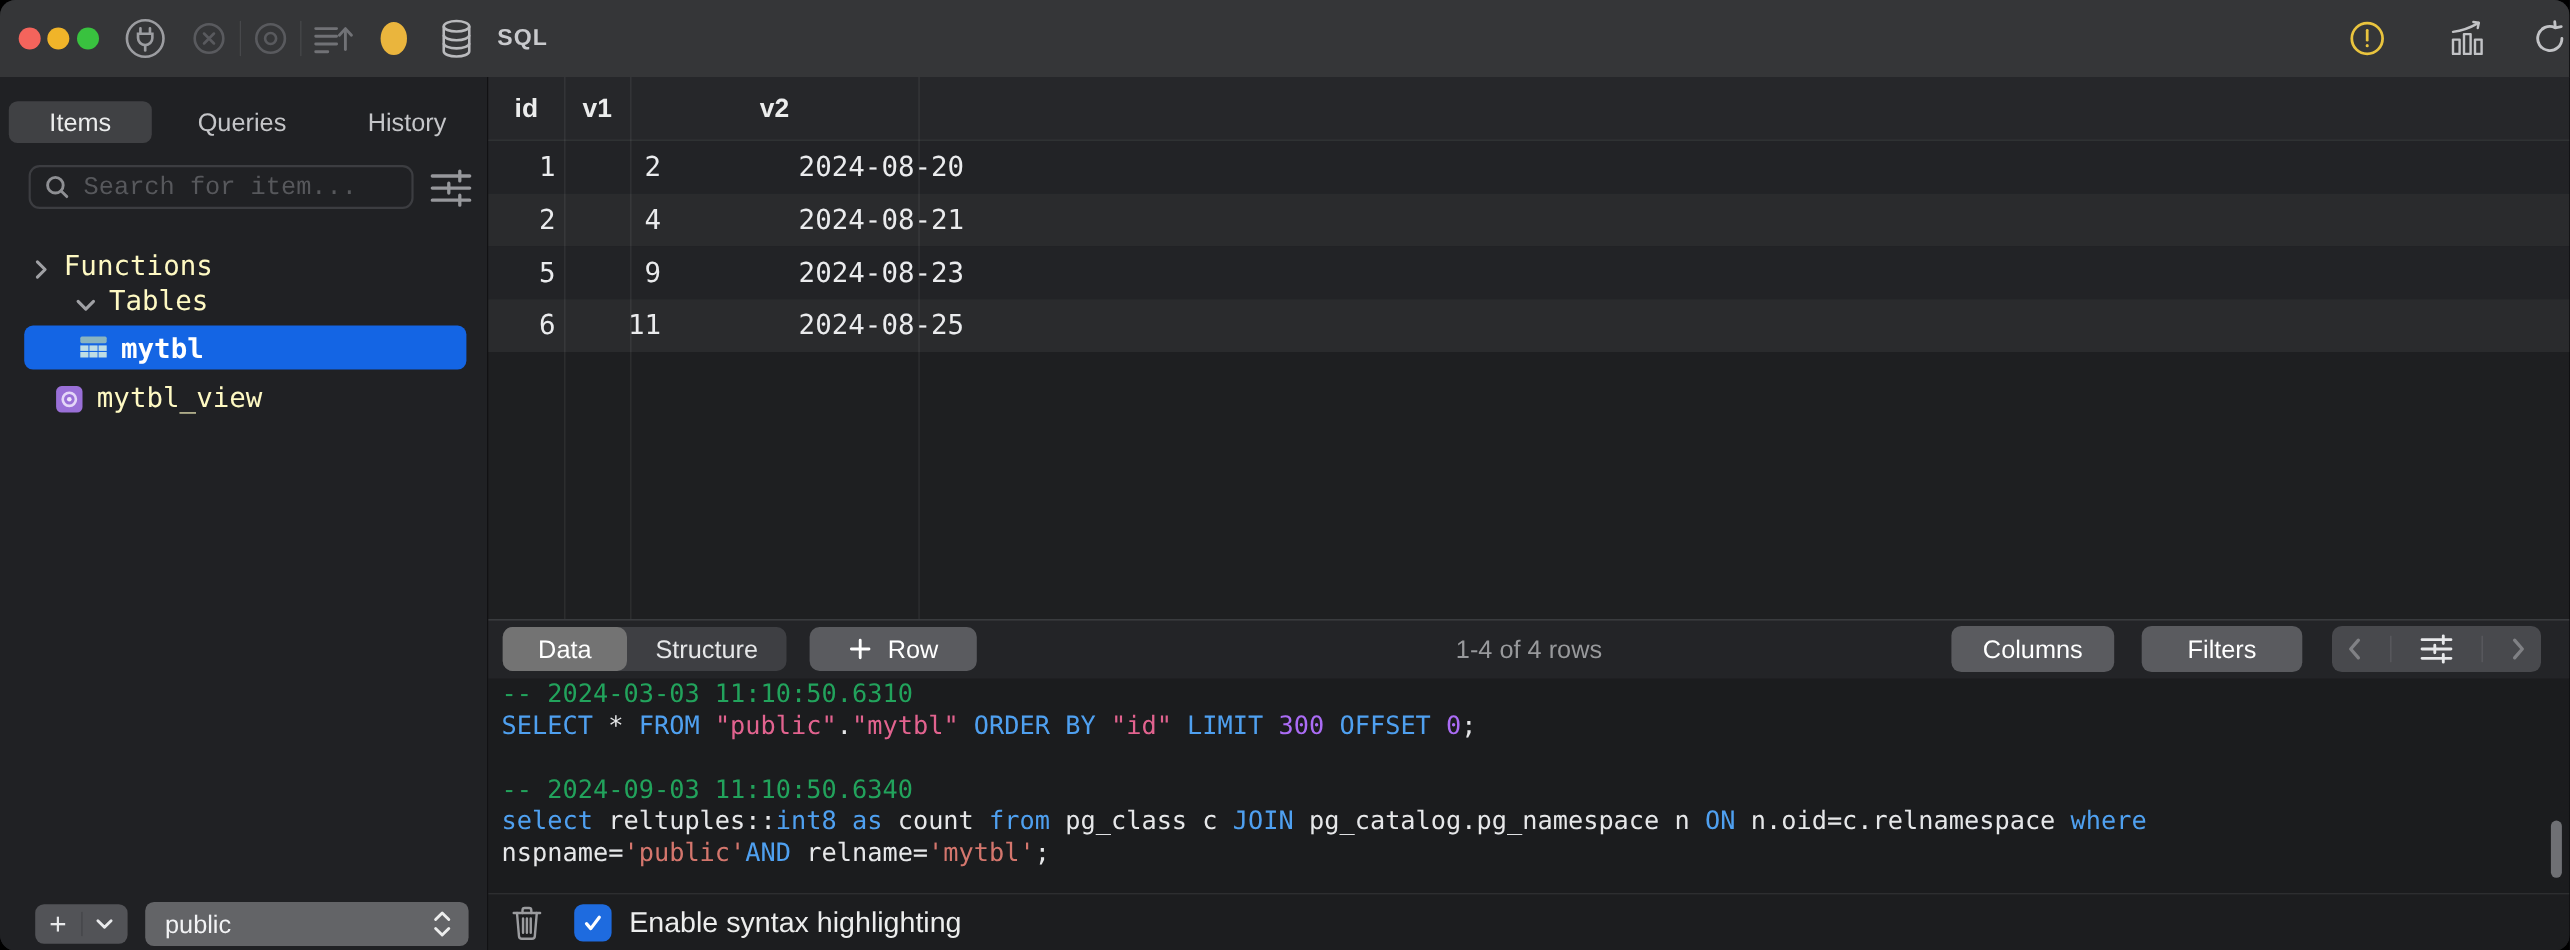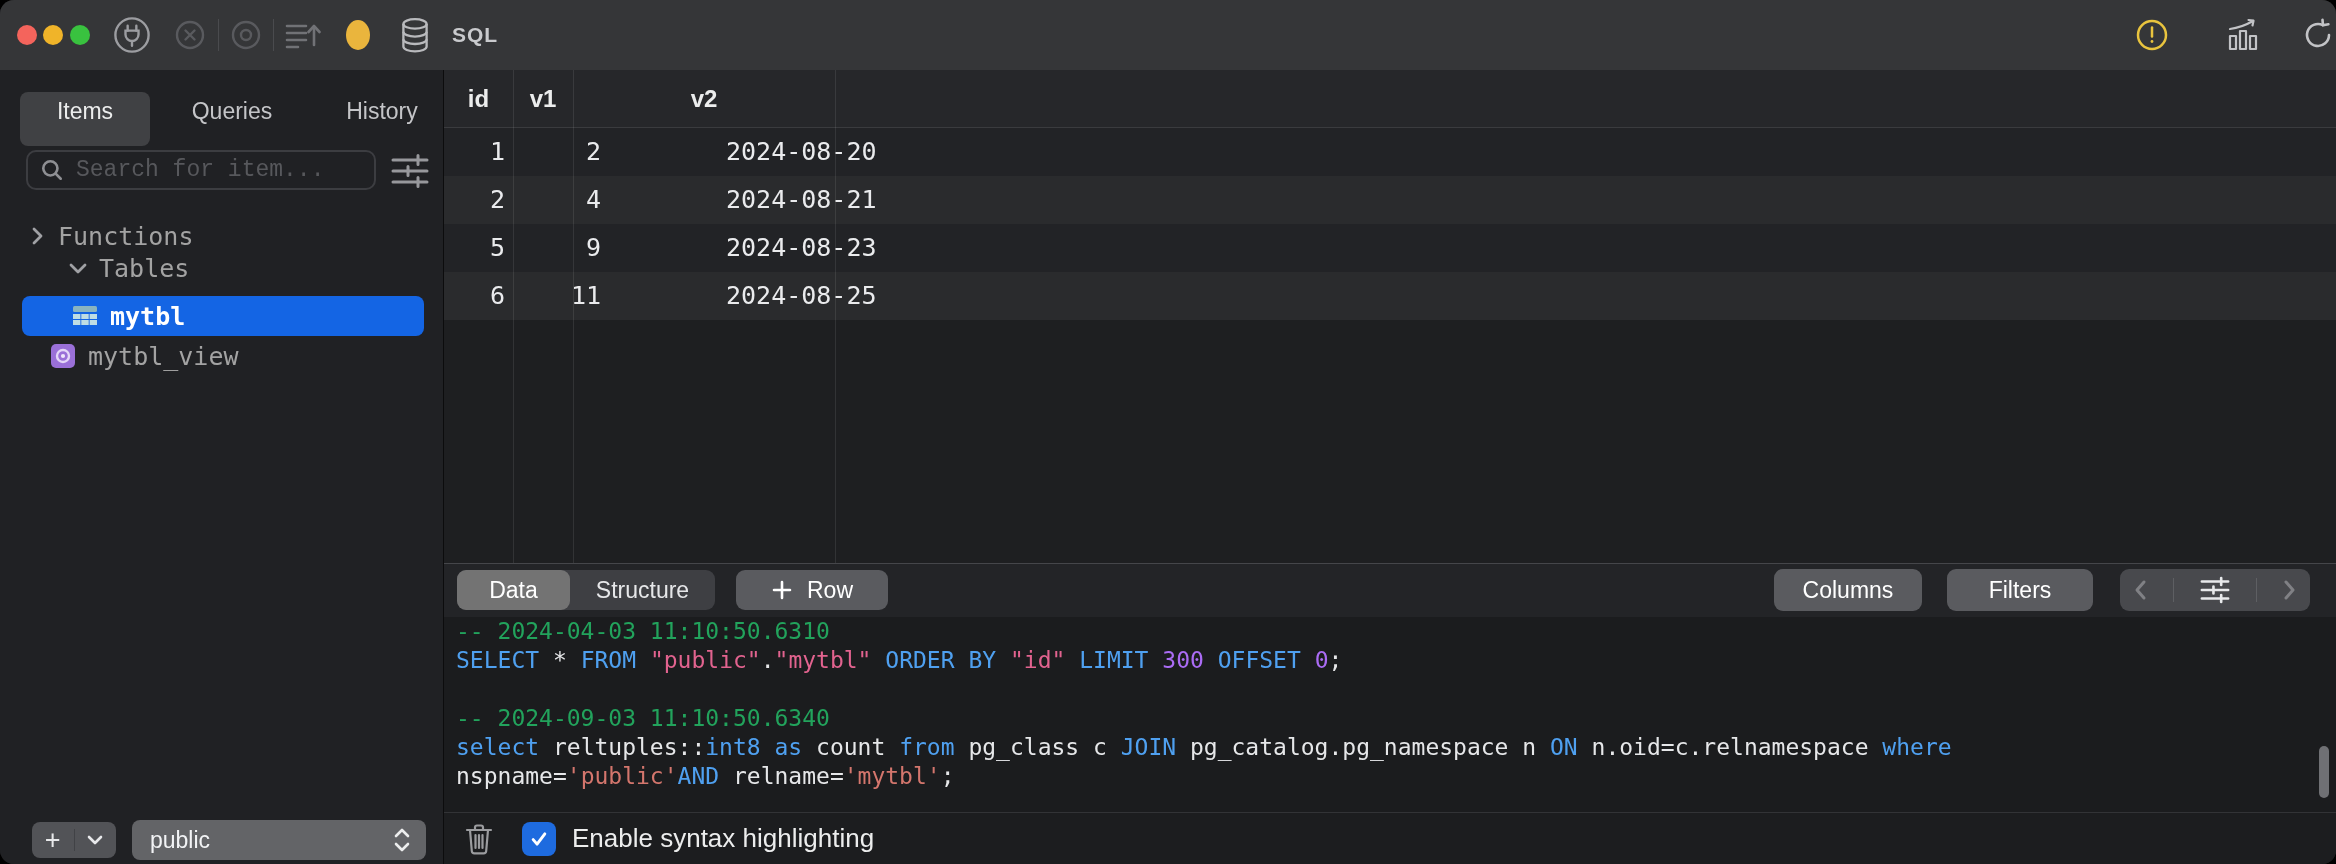--- a/index.html
+++ b/index.html
@@ -13,26 +13,26 @@
   .titlebar{position:absolute;left:0;top:0;width:2336px;height:70px;background:#353638;border-bottom:1px solid #141415;}
   .light{position:absolute;top:25px;width:20px;height:20px;border-radius:50%;}
   .tb-icon{position:absolute;top:0;height:70px;display:flex;align-items:center;justify-content:center;}
   .tb-sep{position:absolute;top:19px;width:1px;height:32px;background:#4a4b4e;}
   .sql-badge{position:absolute;top:0;height:70px;line-height:70px;font-weight:bold;font-size:21px;color:#c9cacd;letter-spacing:1px;}
   .title-field{position:absolute;left:508px;top:13px;width:1307px;height:44px;background:#67696d;border-radius:9px;
                font-size:24px;color:#f4f4f6;line-height:44px;padding-left:22px;box-sizing:border-box;white-space:nowrap;overflow:hidden;}
 
   
   .sidebar{position:absolute;left:0;top:70px;width:444px;height:794px;background:#202124;border-right:1px solid #0c0c0d;box-sizing:border-box;}
-  .side-tab{position:absolute;top:22px;height:54px;line-height:38px;text-align:center;font-size:23px;color:#c4c5c8;border-radius:8px;margin-left:12px;}
+  .side-tab{position:absolute;top:22px;height:38px;line-height:38px;text-align:center;font-size:23px;color:#c4c5c8;border-radius:8px;}
   .side-tab.sel{background:#404144;color:#eceded;}
   .searchbox{position:absolute;left:26px;top:80px;width:350px;height:40px;border:2px solid #3c3d41;border-radius:10px;box-sizing:border-box;display:flex;align-items:center;background:transparent;}
   .searchbox input{flex:1;background:transparent;border:none;outline:none;color:#cfd0d3;font-size:23px;font-family:Liberation Mono, monospace;}
   .searchbox input::placeholder{color:#57585c;}
-  .tree-row{position:absolute;left:0;width:444px;height:40px;display:flex;align-items:center;font-size:25px;color:#a3a3a3;}
+  .tree-row{position:absolute;left:0;width:444px;height:40px;display:flex;align-items:flex-end;font-size:25px;color:#fef9c3;}
   .tree-row .chev{margin-left:28px;margin-right:12px;color:#a0a1a5;}
   .tree-sel{position:absolute;left:22px;width:402px;height:40px;background:#1465e4;border-radius:8px;display:flex;align-items:center;color:#ffffff;font-size:25px;font-weight:bold;}
   .tree-icon{margin-left:50px;margin-right:12px;}
 
   
   .split-btn{position:absolute;left:32px;top:752px;width:84px;height:36px;background:#525357;border-radius:8px;display:flex;align-items:center;}
   .split-btn .half{width:42px;height:36px;display:flex;align-items:center;justify-content:center;color:#e8e9eb;}
   .split-btn .div{width:1px;height:22px;background:#414246;}
   .schema-select{position:absolute;left:132px;top:750px;width:294px;height:40px;background:#636467;border-radius:8px;display:flex;align-items:center;color:#f2f3f5;font-size:23px;}
   .schema-select .val{margin-left:18px;flex:1;}
@@ -279,20 +279,21 @@
         <div class="s">Structure</div>
       </div>
       <div class="btn" style="left:292px;width:152px;">
         <span style="margin-right:14px;">
           <svg width="22" height="22" viewBox="0 0 22 22" fill="none" stroke="#fff" stroke-width="2.6" stroke-linecap="round">
               <path d="M11,3 v16 M3,11 h16"></path>
             </svg>
         </span>
         <span>Row</span>
       </div>
+      <div class="rowcount">1-4 of 4 rows</div>
       <div class="btn" style="left:1330px;width:148px;top:5px;height:42px;">Columns</div>
       <div class="btn" style="left:1503px;width:146px;top:5px;height:42px;">Filters</div>
       <div class="navgroup">
         <span>
           <svg width="18" height="24" viewBox="0 0 18 24" fill="none" stroke="#808185" stroke-width="3" stroke-linecap="round" stroke-linejoin="round">
               <polyline points="12,4 5,12 12,20"></polyline>
             </svg>
         </span>
         <span class="d"></span>
         <span>
@@ -304,21 +305,21 @@
         <span class="d"></span>
         <span>
           <svg width="18" height="24" viewBox="0 0 18 24" fill="none" stroke="#808185" stroke-width="3" stroke-linecap="round" stroke-linejoin="round">
               <polyline points="6,4 13,12 6,20"></polyline>
             </svg>
         </span>
       </div>
     </div>
 
     <div class="sqllog">
-        <div class="sql-line"><span class="tok-c">-- 2024-04-03 11:10:50.6310</span></div>
+        <div class="sql-line"><span class="tok-c">-- 2024-03-03 11:10:50.6310</span></div>
         <div class="sql-line"><span class="tok-k">SELECT </span><span class="tok-w">* </span><span class="tok-k">FROM </span><span class="tok-s">"public"</span><span class="tok-w">.</span><span class="tok-s">"mytbl"</span><span class="tok-w"> </span><span class="tok-k">ORDER BY </span><span class="tok-s">"id"</span><span class="tok-w"> </span><span class="tok-k">LIMIT </span><span class="tok-n">300 </span><span class="tok-k">OFFSET </span><span class="tok-n">0</span><span class="tok-w">;</span></div>
         <div class="sql-line">&nbsp;</div>
         <div class="sql-line"><span class="tok-c">-- 2024-09-03 11:10:50.6340</span></div>
         <div class="sql-line"><span class="tok-k">select </span><span class="tok-w">reltuples::</span><span class="tok-k">int8 </span><span class="tok-k">as </span><span class="tok-w">count </span><span class="tok-k">from </span><span class="tok-w">pg_class c </span><span class="tok-k">JOIN </span><span class="tok-w">pg_catalog.pg_namespace n </span><span class="tok-k">ON </span><span class="tok-w">n.oid=c.relnamespace </span><span class="tok-k">where</span></div>
         <div class="sql-line"><span class="tok-w">nspname=</span><span class="tok-s2">'public'</span><span class="tok-k">AND </span><span class="tok-w">relname=</span><span class="tok-s2">'mytbl'</span><span class="tok-w">;</span></div>
       </div>
     <div class="scrollthumb"></div>
 
     <div class="bottombar">
       <span style="margin-left:20px;">

